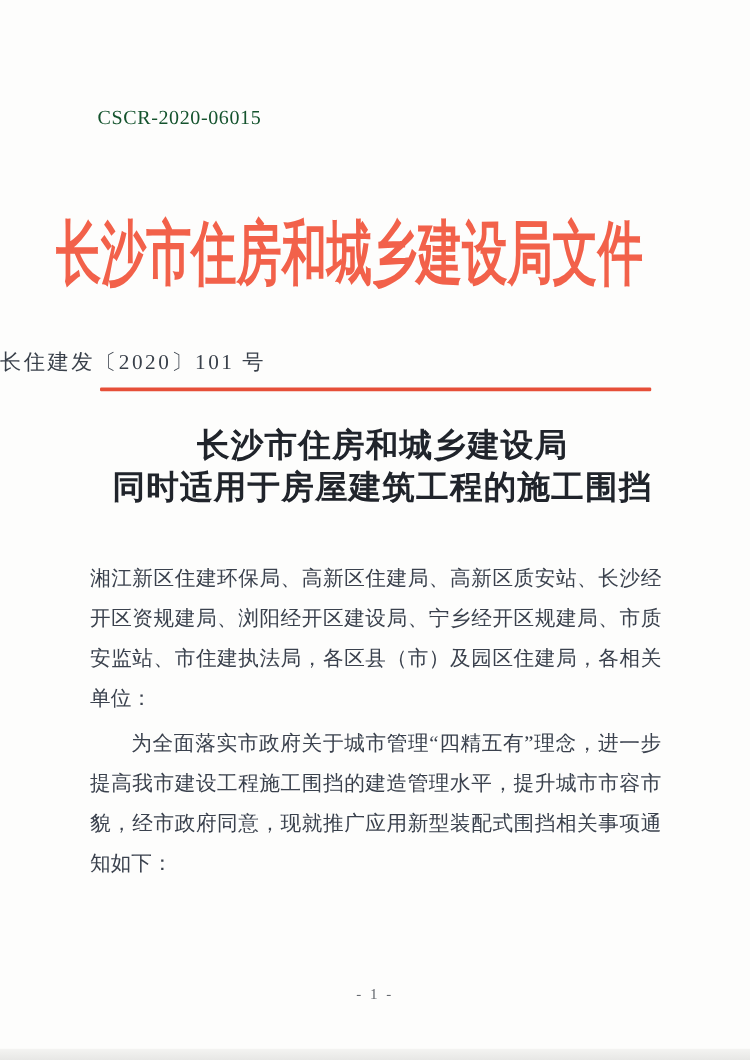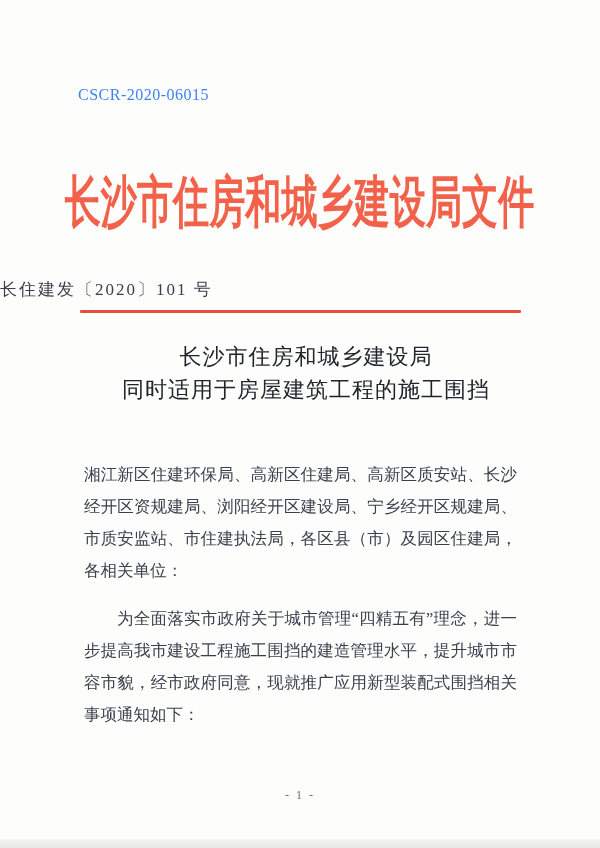--- a/index.html
+++ b/index.html
@@ -17,26 +17,26 @@
     background:var(--paper-color);
   }
   .page{
     position:relative;
     width:600px;height:848px;
     background:var(--paper-color);
   }
   .doc-code{
     position:absolute;left:78px;top:86px;
     font-size:16px;letter-spacing:0.5px;
-    color:#3b82f6;
+    color:#14532d;
     font-family:"Liberation Serif","DejaVu Serif",serif;
   }
   .banner{
     position:absolute;top:163px;left:0;right:1px;height:80px;
-    display:flex;align-items:center;justify-content:center;
+    display:flex;align-items:center;justify-content:flex-start;
     text-align:center;
   }
   .banner-text{
     display:inline-block;
     font-size:43px;
     font-weight:bold;
     color:var(--banner-color);
     white-space:nowrap;
     transform:scale(0.84,1.3);
     transform-origin:center center;
@@ -51,36 +51,36 @@
   }
   .rule{
     position:absolute;top:310px;left:80px;
     width:441px;height:3px;
     background:var(--rule-color);
     border-radius:1px;
   }
   .title{
     position:absolute;top:340px;left:0;right:0;
     text-align:center;
-    font-size:22px;
-    font-weight:normal;
+    font-size:26px;
+    font-weight:bold;
     color:var(--title-ink);
     line-height:33px;
     letter-spacing:1px;
     margin-left:12px;
   }
   .body-text{
     position:absolute;top:443px;left:68px;
     width:465px;
     font-size:16.5px;
     line-height:32px;
     color:var(--ink-color);
     text-align:justify;
   }
-  .body-text p{margin:16px;}
+  .body-text p{margin:4px;}
   .body-text p.indent{text-indent:2em;}
   .page-num{
     position:absolute;top:788px;left:0;right:0;
     text-align:center;
     font-size:12px;
     letter-spacing:2px;
     color:var(--muted-ink);
   }
   .scan-band{
     position:absolute;bottom:0;left:0;right:0;height:9px;

